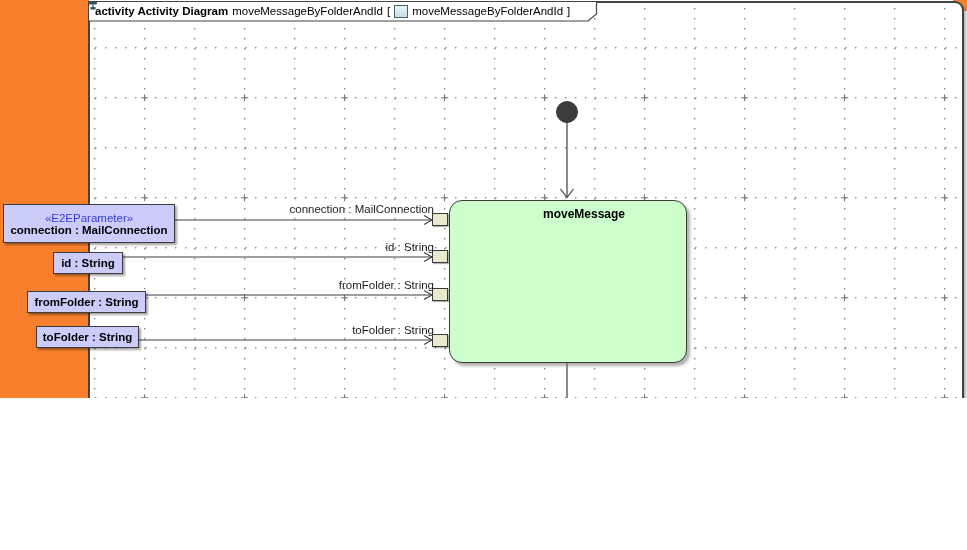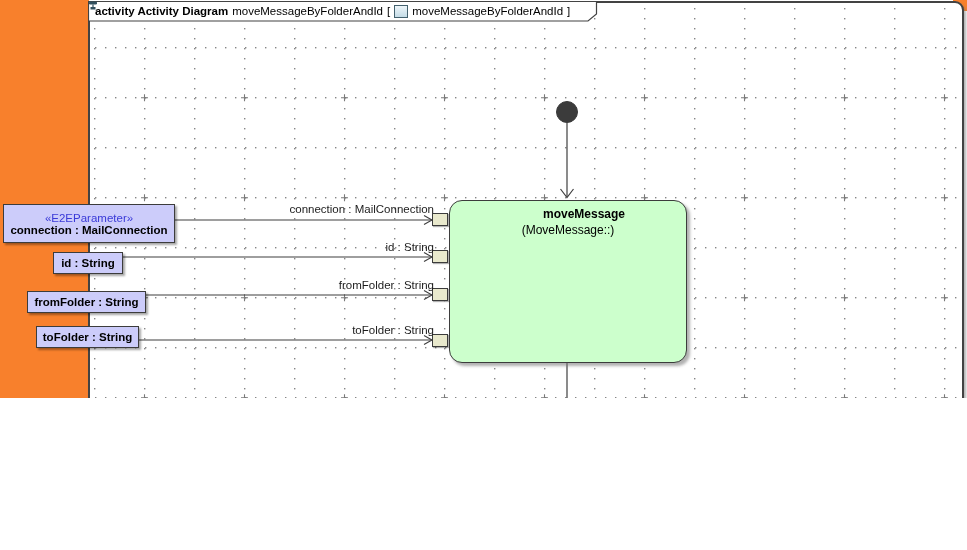--- a/index.html
+++ b/index.html
@@ -133,21 +133,20 @@
         <path d="M336,289.5 L344,294 L336,298.5"></path>
       </g>
       <g stroke="#3f3f3f" stroke-width="1.1" fill="none">
         <path d="M50,339 L344,339"></path>
         <path d="M336,334.5 L344,339 L336,343.5"></path>
       </g>
     </svg>
 
     <div class="action-node">
       <div class="action-title">moveMessage</div>
-      <div class="action-classifier">(MoveMessage::)</div>
     </div>
 
     <div class="pin" style="top:212px;"></div>
     <div class="pin" style="top:249px;"></div>
     <div class="pin" style="top:287px;"></div>
     <div class="pin" style="top:333px;"></div>
 
     <div class="param-box" style="left:-85px; top:203px; width:172px; height:39px;">
       <div class="param-stereotype">«E2EParameter»</div>
       <div>connection : MailConnection</div>

